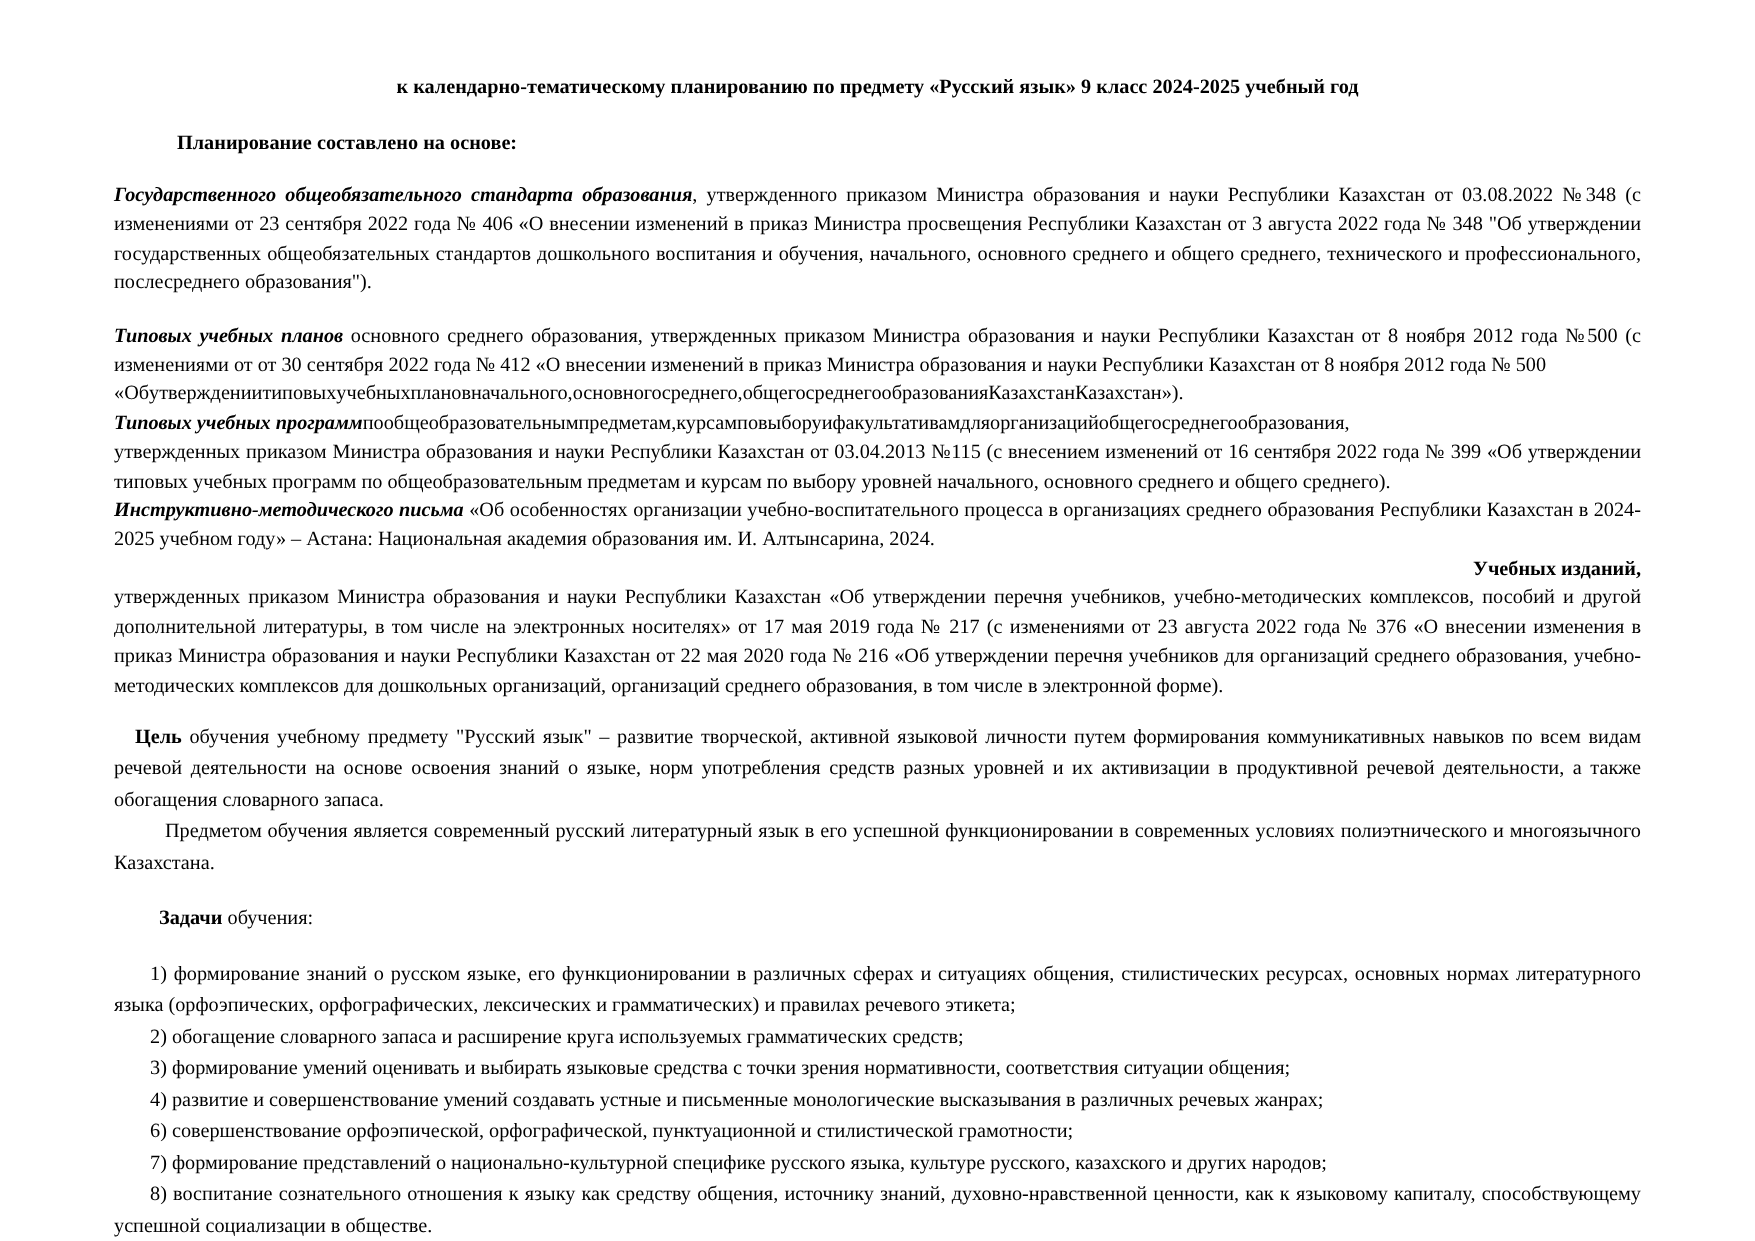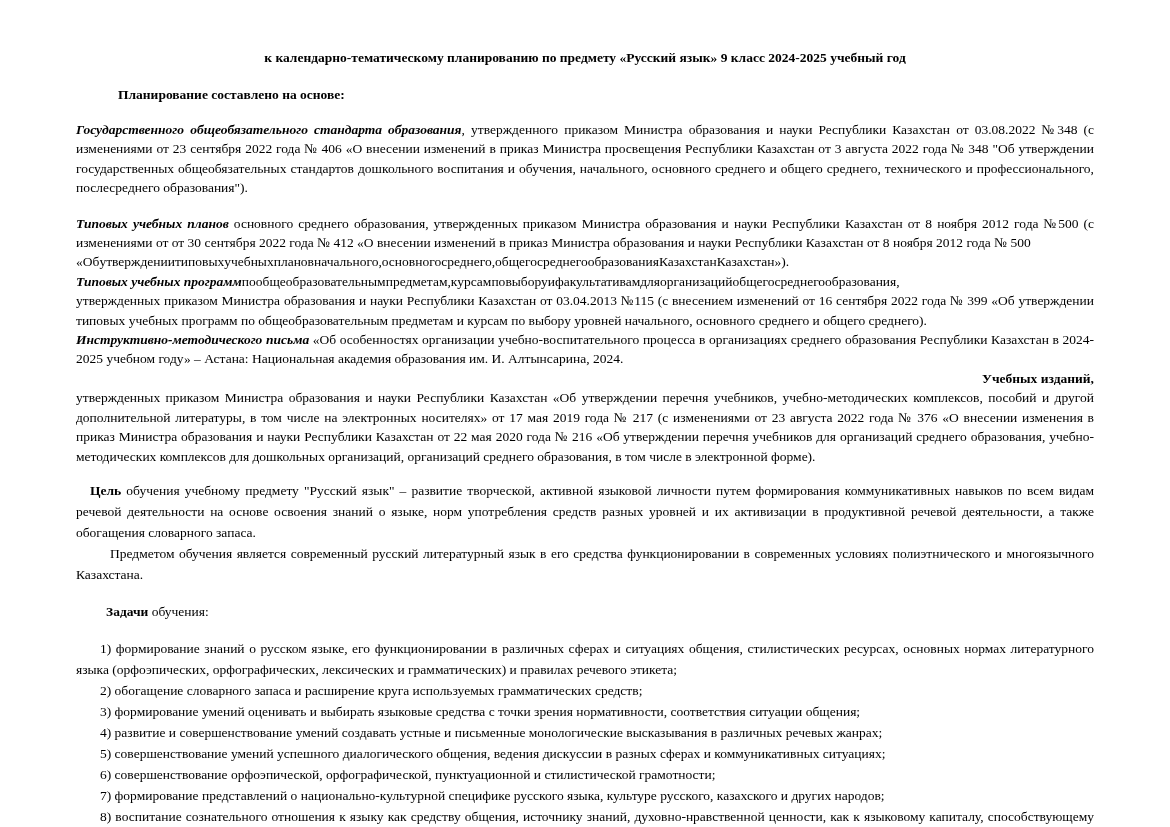--- a/index.html
+++ b/index.html
@@ -160,28 +160,27 @@
     <span class="lead">Инструктивно-методического письма</span><span> «Об особенностях организации учебно-воспитательного процесса в организациях среднего образования Республики Казахстан в 2024-2025 учебном году» – Астана: Национальная академия образования им. И. Алтынсарина, 2024.</span>
   </p>
   <div class="right-note">Учебных изданий,</div>
 
   <p class="para">утвержденных приказом Министра образования и науки Республики Казахстан «Об утверждении перечня учебников, учебно-методических комплексов, пособий и другой дополнительной литературы, в том числе на электронных носителях» от 17 мая 2019 года № 217  (с изменениями от 23 августа 2022 года № 376 «О внесении изменения в приказ Министра образования и науки Республики Казахстан от 22 мая 2020 года № 216 «Об утверждении перечня учебников для организаций среднего образования, учебно-методических комплексов для дошкольных организаций, организаций среднего образования, в том числе в электронной форме).</p>
 
   <p class="goal-para">
     <span class="lead-b">Цель</span><span> обучения учебному предмету "Русский язык" – развитие творческой, активной языковой личности путем формирования коммуникативных навыков по всем видам речевой деятельности на основе освоения знаний о языке, норм употребления средств разных уровней и их активизации в продуктивной речевой деятельности, а также обогащения словарного запаса.</span>
   </p>
 
-  <p class="subject-para">Предметом обучения является современный русский литературный язык в его средства функционировании в современных условиях полиэтнического и многоязычного Казахстана.</p>
+  <p class="subject-para">Предметом обучения является современный русский литературный язык в его успешной функционировании в современных условиях полиэтнического и многоязычного Казахстана.</p>
 
   <p class="tasks-label">
     <span class="lead-b">Задачи</span><span> обучения:</span>
   </p>
 
   <p class="task-item">1) формирование знаний о русском языке, его функционировании в различных сферах и ситуациях общения, стилистических ресурсах, основных нормах литературного языка (орфоэпических, орфографических, лексических и грамматических) и правилах речевого этикета;</p>
   <p class="task-item">2) обогащение словарного запаса и расширение круга используемых грамматических средств;</p>
   <p class="task-item">3) формирование умений оценивать и выбирать языковые средства с точки зрения нормативности, соответствия ситуации общения;</p>
   <p class="task-item">4) развитие и совершенствование умений создавать устные и письменные монологические высказывания в различных речевых жанрах;</p>
-  <p class="task-item">5) совершенствование умений успешного диалогического общения, ведения дискуссии в разных сферах и коммуникативных ситуациях;</p>
   <p class="task-item">6) совершенствование орфоэпической, орфографической, пунктуационной и стилистической грамотности;</p>
   <p class="task-item">7) формирование представлений о национально-культурной специфике русского языка, культуре русского, казахского и других народов;</p>
   <p class="task-item">8) воспитание сознательного отношения к языку как средству общения, источнику знаний, духовно-нравственной ценности, как к языковому капиталу, способствующему успешной социализации в обществе.</p>
 
 </div>
 
 </body></html>

